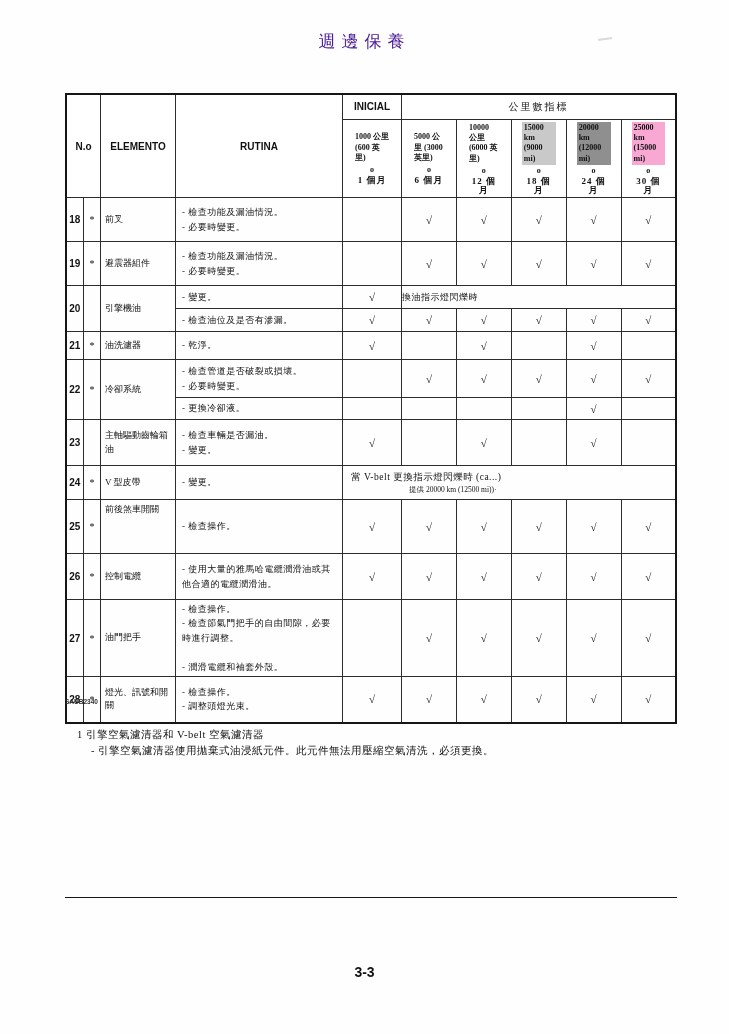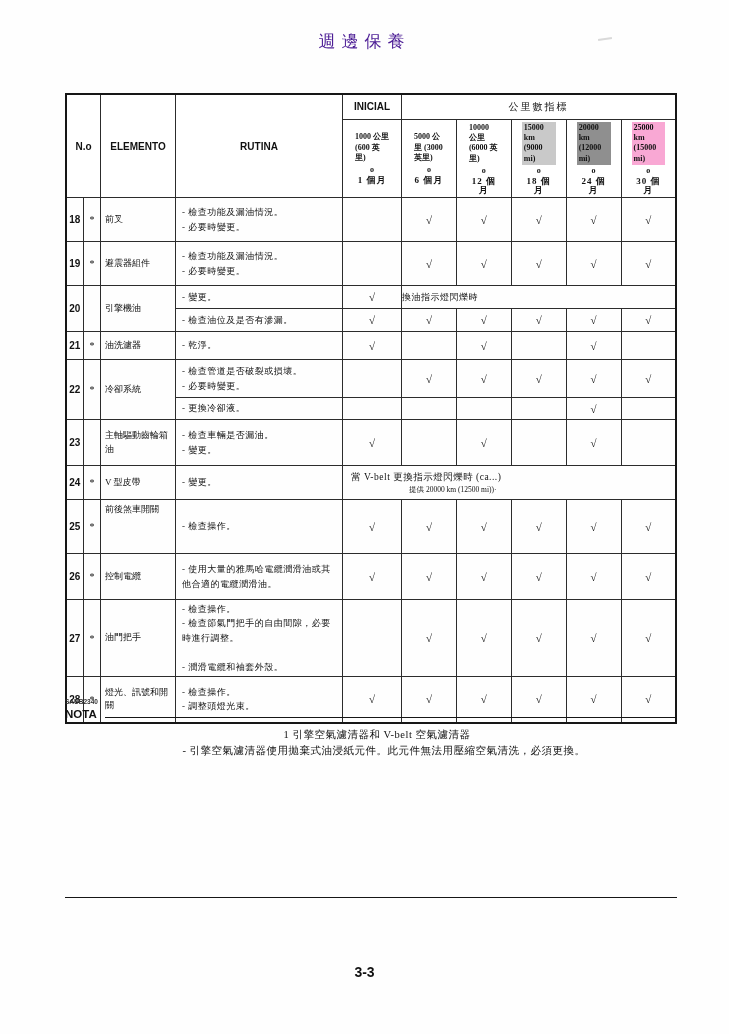--- a/index.html
+++ b/index.html
@@ -44,21 +44,21 @@
   td.span-cell{vertical-align:middle;font-size:9px;}
   .span-left{text-align:left;padding-left:22px;letter-spacing:.5px;}
   .vbelt-line1{font-size:9.5px;padding-left:8px;letter-spacing:.5px;}
   .vbelt-line2{font-size:7.5px;padding-left:66px;margin-top:1px;}
   .sect-code{position:absolute;left:65px;top:698px;font-family:"Liberation Sans",sans-serif;
     font-weight:bold;font-size:6.5px;color:#333;}
   .nota-row{position:absolute;left:65px;top:708px;width:612px;display:flex;align-items:flex-end;}
   .nota-label{font-family:"Liberation Sans",sans-serif;font-weight:bold;font-size:11.5px;}
   .nota-rule{flex:1;border-bottom:1.5px solid #161616;margin:0 0 2px 8px;}
   .notes{position:absolute;left:65px;width:612px;font-size:10.5px;line-height:1.55;letter-spacing:.5px;}
-  .notes-1{top:727px;text-align:center;}
+  .notes-1{top:727px;}
   .notes-2{top:812px;}
   .note-title{padding-left:12px;}
   .note-bullet{padding-left:26px;}
   .gap{margin-top:11px;}
   .bottom-rule{position:absolute;left:65px;top:897px;width:612px;border-top:1.5px solid #161616;}
   .page-number{position:absolute;top:964px;left:0;width:100%;text-align:center;
     font-family:"Liberation Sans",sans-serif;font-weight:bold;font-size:14px;}
 </style>
 </head>
 <body>
@@ -287,24 +287,20 @@
           <td class="check">√</td>
           <td class="check">√</td>
           <td class="check">√</td>
           <td class="check">√</td>
         </tr>
       </tbody>
   </table>
 
   <div class="sect-code">SAUB2340</div>
 
-  <div class="nota-row">
-    <span class="nota-label">NOTA</span>
-    <span class="nota-rule"></span>
-  </div>
 
   <div class="notes notes-1">
     <div class="note-title">1 引擎空氣濾清器和 V-belt 空氣濾清器</div>
     <div class="note-bullet">- 引擎空氣濾清器使用拋棄式油浸紙元件。此元件無法用壓縮空氣清洗，必須更換。</div>
   </div>
 
 
   <div class="bottom-rule"></div>
   <div class="page-number">3-3</div>
 

